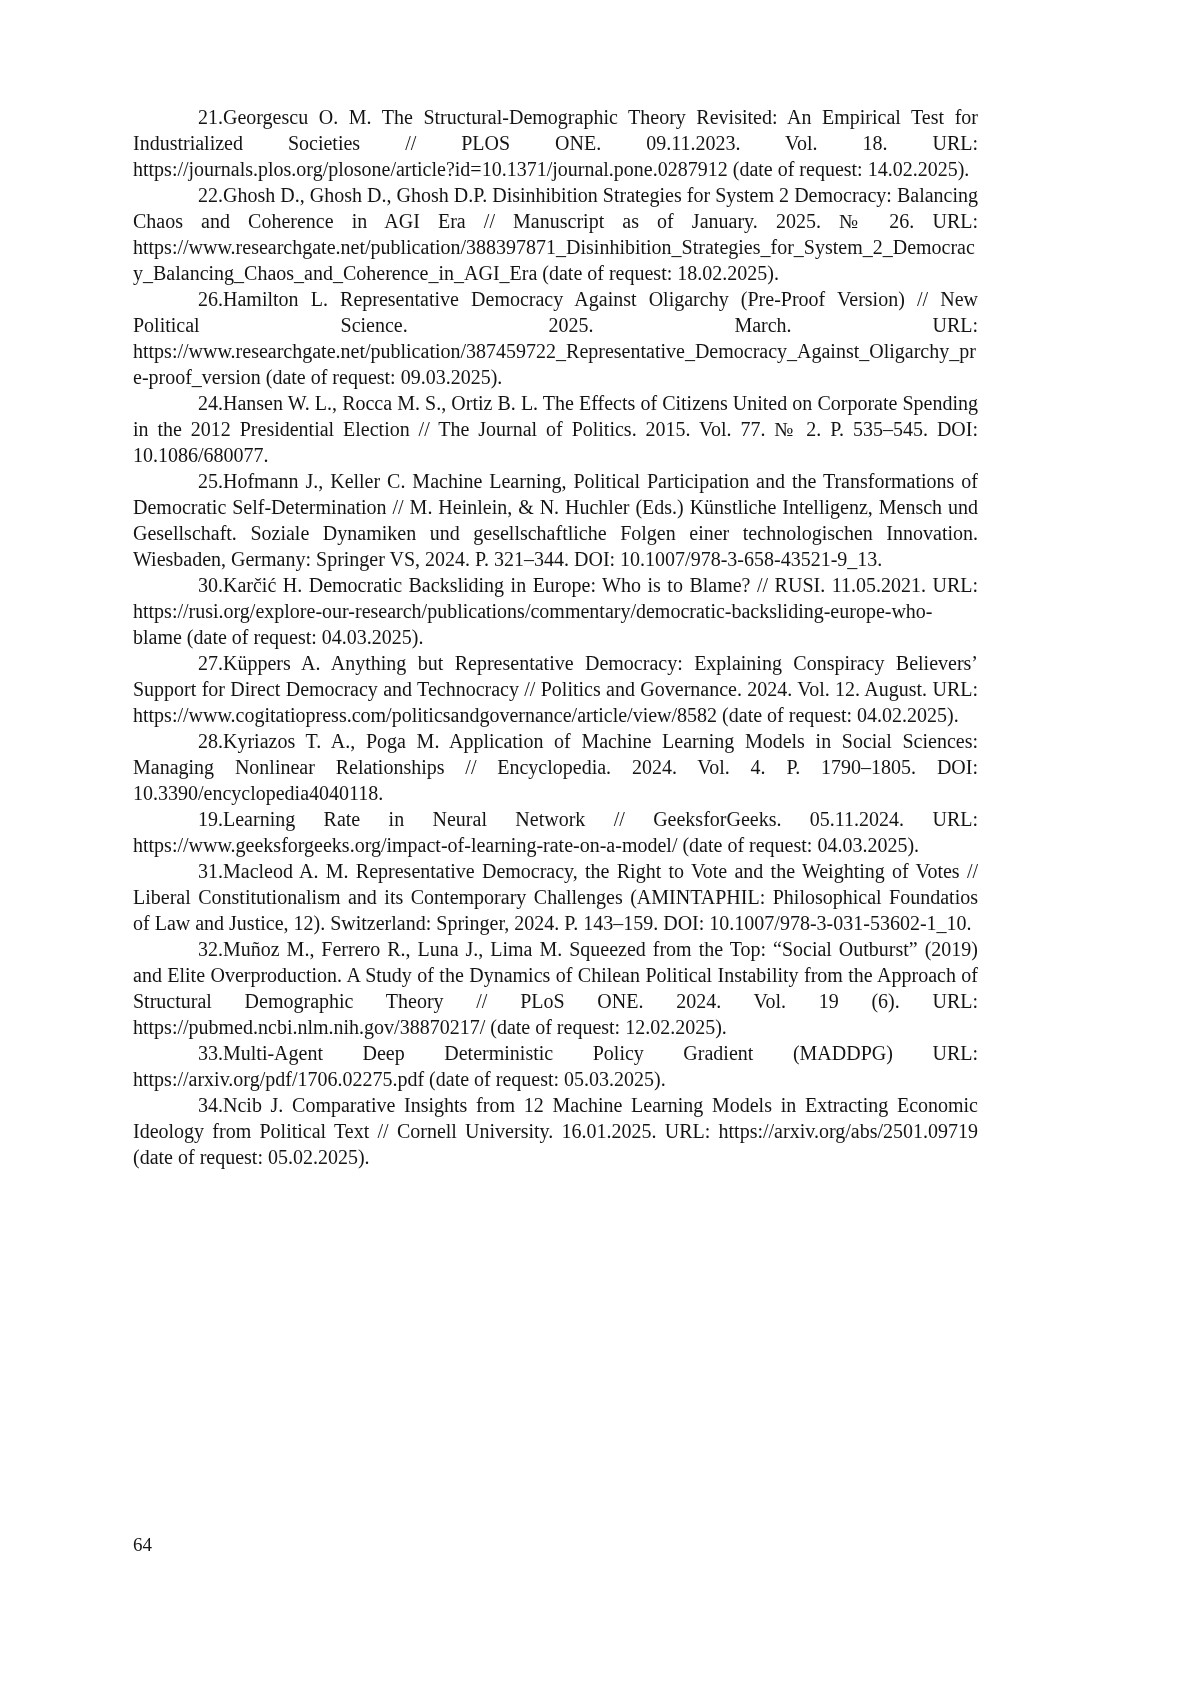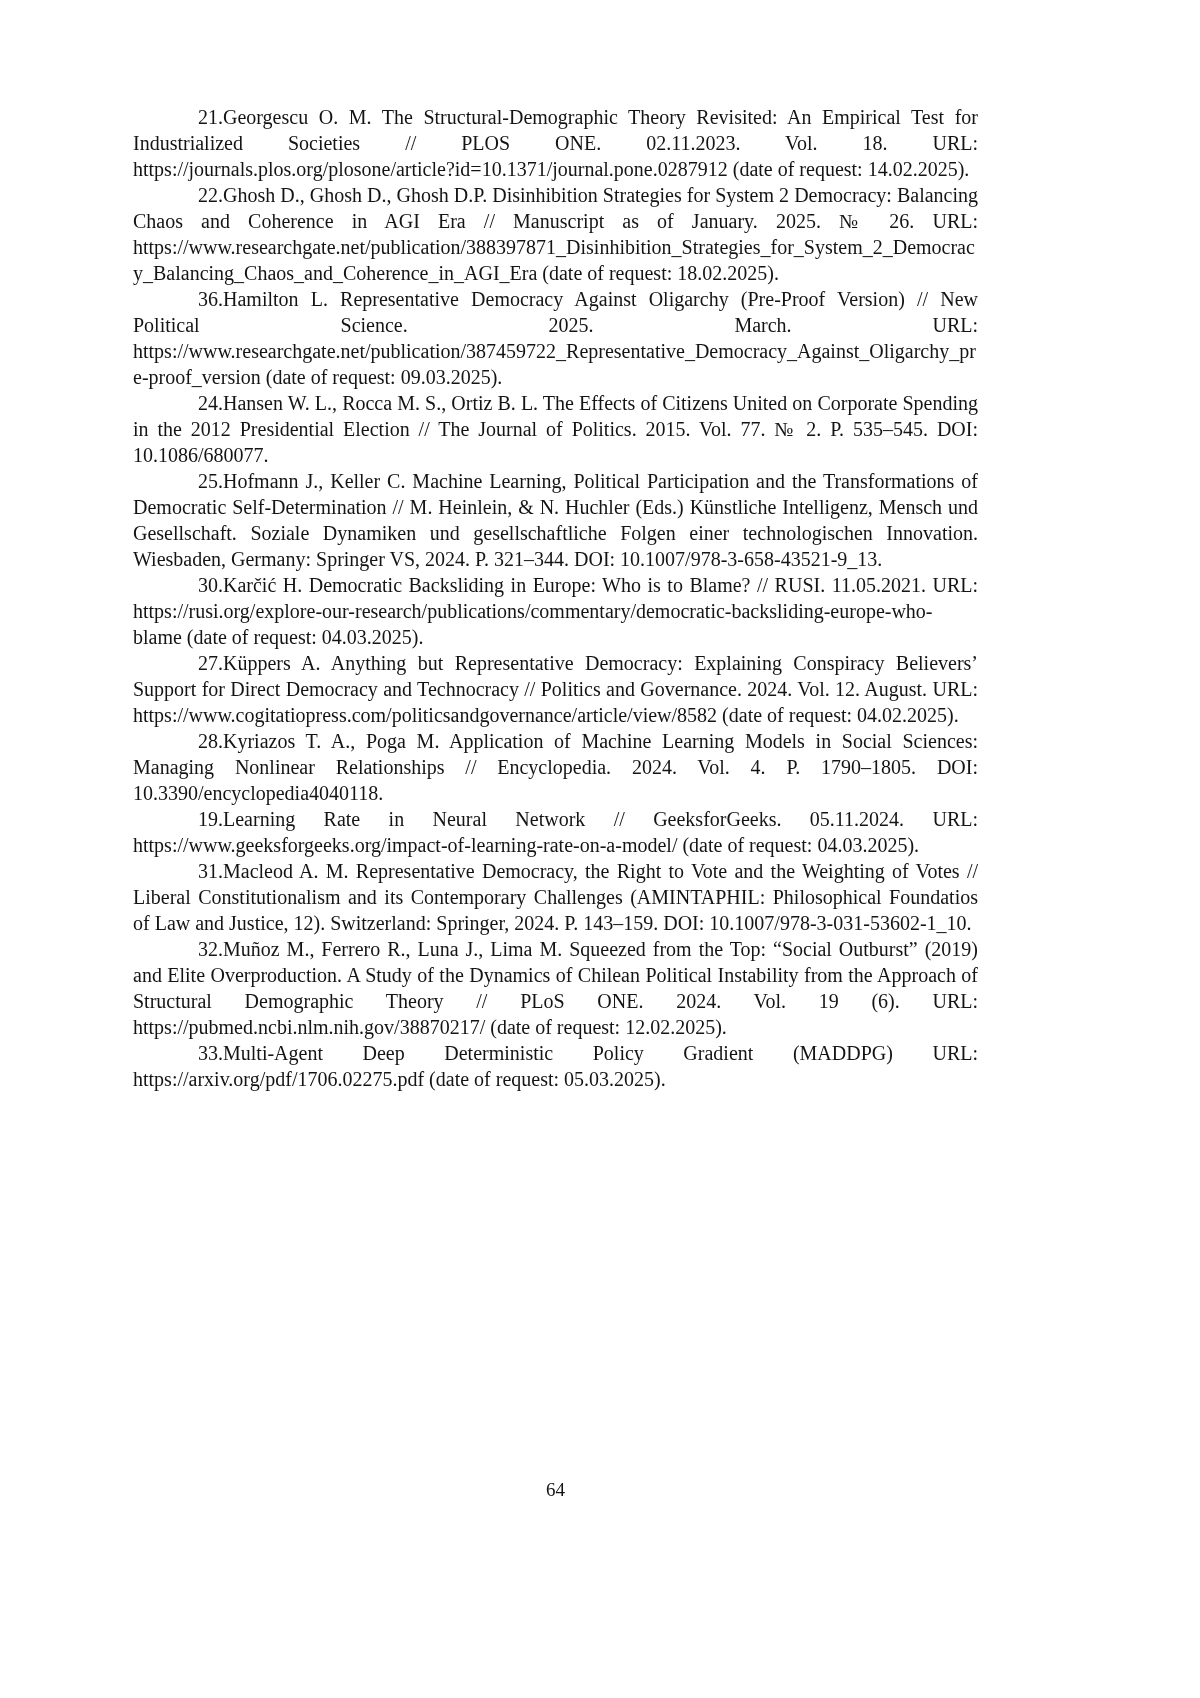--- a/index.html
+++ b/index.html
@@ -31,58 +31,58 @@
     text-align: justify;
     text-indent: 65px;
     overflow-wrap: break-word;
     word-break: break-word;
   }
   .ref-num {
   }
   .page-footer {
     position: absolute;
     left: 133px;
-    top: 1477px;
+    top: 1532px;
     width: 845px;
-    text-align: center;
     font-size: 19px;
     line-height: 26px;
   }
 </style>
 </head>
 <body>
 
 <div class="page">
 
   <div class="content">
 
-      <p class="ref"><span class="ref-num">21.</span><span class="ref-text">Georgescu O. M. The Structural-Demographic Theory Revisited: An Empirical Test for Industrialized Societies // PLOS ONE. 02.11.2023. Vol. 18. URL: https://journals.plos.org/plosone/article?id=10.1371/journal.pone.0287912 (date of request: 14.02.2025).</span></p>
+      <p class="ref"><span class="ref-num">21.</span><span class="ref-text">Georgescu O. M. The Structural-Demographic Theory Revisited: An Empirical Test for Industrialized Societies // PLOS ONE. 09.11.2023. Vol. 18. URL: https://journals.plos.org/plosone/article?id=10.1371/journal.pone.0287912 (date of request: 14.02.2025).</span></p>
 
       <p class="ref"><span class="ref-num">22.</span><span class="ref-text">Ghosh D., Ghosh D., Ghosh D.P. Disinhibition Strategies for System 2 Democracy: Balancing Chaos and Coherence in AGI Era // Manuscript as of January. 2025. № 26. URL: https://www.researchgate.net/publication/388397871_Disinhibition_Strategies_for_System_2_Democracy_Balancing_Chaos_and_Coherence_in_AGI_Era (date of request: 18.02.2025).</span></p>
 
-      <p class="ref"><span class="ref-num">36.</span><span class="ref-text">Hamilton L. Representative Democracy Against Oligarchy (Pre-Proof Version) // New Political Science. 2025. March. URL: https://www.researchgate.net/publication/387459722_Representative_Democracy_Against_Oligarchy_pre-proof_version (date of request: 09.03.2025).</span></p>
+      <p class="ref"><span class="ref-num">26.</span><span class="ref-text">Hamilton L. Representative Democracy Against Oligarchy (Pre-Proof Version) // New Political Science. 2025. March. URL: https://www.researchgate.net/publication/387459722_Representative_Democracy_Against_Oligarchy_pre-proof_version (date of request: 09.03.2025).</span></p>
 
       <p class="ref"><span class="ref-num">24.</span><span class="ref-text">Hansen W. L., Rocca M. S., Ortiz B. L. The Effects of Citizens United on Corporate Spending in the 2012 Presidential Election // The Journal of Politics. 2015. Vol. 77. № 2. P. 535–545. DOI: 10.1086/680077.</span></p>
 
       <p class="ref"><span class="ref-num">25.</span><span class="ref-text">Hofmann J., Keller C. Machine Learning, Political Participation and the Transformations of Democratic Self-Determination // M. Heinlein, &amp; N. Huchler (Eds.) Künstliche Intelligenz, Mensch und Gesellschaft. Soziale Dynamiken und gesellschaftliche Folgen einer technologischen Innovation. Wiesbaden, Germany: Springer VS, 2024. P. 321–344. DOI: 10.1007/978-3-658-43521-9_13.</span></p>
 
       <p class="ref"><span class="ref-num">30.</span><span class="ref-text">Karčić H. Democratic Backsliding in Europe: Who is to Blame? // RUSI. 11.05.2021. URL: https://rusi.org/explore-our-research/publications/commentary/democratic-backsliding-europe-who-blame (date of request: 04.03.2025).</span></p>
 
       <p class="ref"><span class="ref-num">27.</span><span class="ref-text">Küppers A. Anything but Representative Democracy: Explaining Conspiracy Believers’ Support for Direct Democracy and Technocracy // Politics and Governance. 2024. Vol. 12. August. URL: https://www.cogitatiopress.com/politicsandgovernance/article/view/8582 (date of request: 04.02.2025).</span></p>
 
       <p class="ref"><span class="ref-num">28.</span><span class="ref-text">Kyriazos T. A., Poga M. Application of Machine Learning Models in Social Sciences: Managing Nonlinear Relationships // Encyclopedia. 2024. Vol. 4. P. 1790–1805. DOI: 10.3390/encyclopedia4040118.</span></p>
 
       <p class="ref"><span class="ref-num">19.</span><span class="ref-text">Learning Rate in Neural Network // GeeksforGeeks. 05.11.2024. URL: https://www.geeksforgeeks.org/impact-of-learning-rate-on-a-model/ (date of request: 04.03.2025).</span></p>
 
 
       <p class="ref"><span class="ref-num">31.</span><span class="ref-text">Macleod A. M. Representative Democracy, the Right to Vote and the Weighting of Votes // Liberal Constitutionalism and its Contemporary Challenges (AMINTAPHIL: Philosophical Foundatios of Law and Justice, 12). Switzerland: Springer, 2024. P. 143–159. DOI: 10.1007/978-3-031-53602-1_10.</span></p>
 
       <p class="ref"><span class="ref-num">32.</span><span class="ref-text">Muñoz M., Ferrero R., Luna J., Lima M. Squeezed from the Top: “Social Outburst” (2019) and Elite Overproduction. A Study of the Dynamics of Chilean Political Instability from the Approach of Structural Demographic Theory // PLoS ONE. 2024. Vol. 19 (6). URL: https://pubmed.ncbi.nlm.nih.gov/38870217/ (date of request: 12.02.2025).</span></p>
 
       <p class="ref"><span class="ref-num">33.</span><span class="ref-text">Multi-Agent Deep Deterministic Policy Gradient (MADDPG) URL: https://arxiv.org/pdf/1706.02275.pdf (date of request: 05.03.2025).</span></p>
 
+      <p class="ref"><span class="ref-num">34.</span><span class="ref-text">Ncib J. Comparative Insights from 12 Machine Learning Models in Extracting Economic Ideology from Political Text // Cornell University. 16.01.2025. URL: https://arxiv.org/abs/2501.09719 (date of request: 05.02.2025).</span></p>
     </div>
 
   <div class="page-footer">
     <span>64</span>
   </div>
 
 </div>
 
 </body></html>

